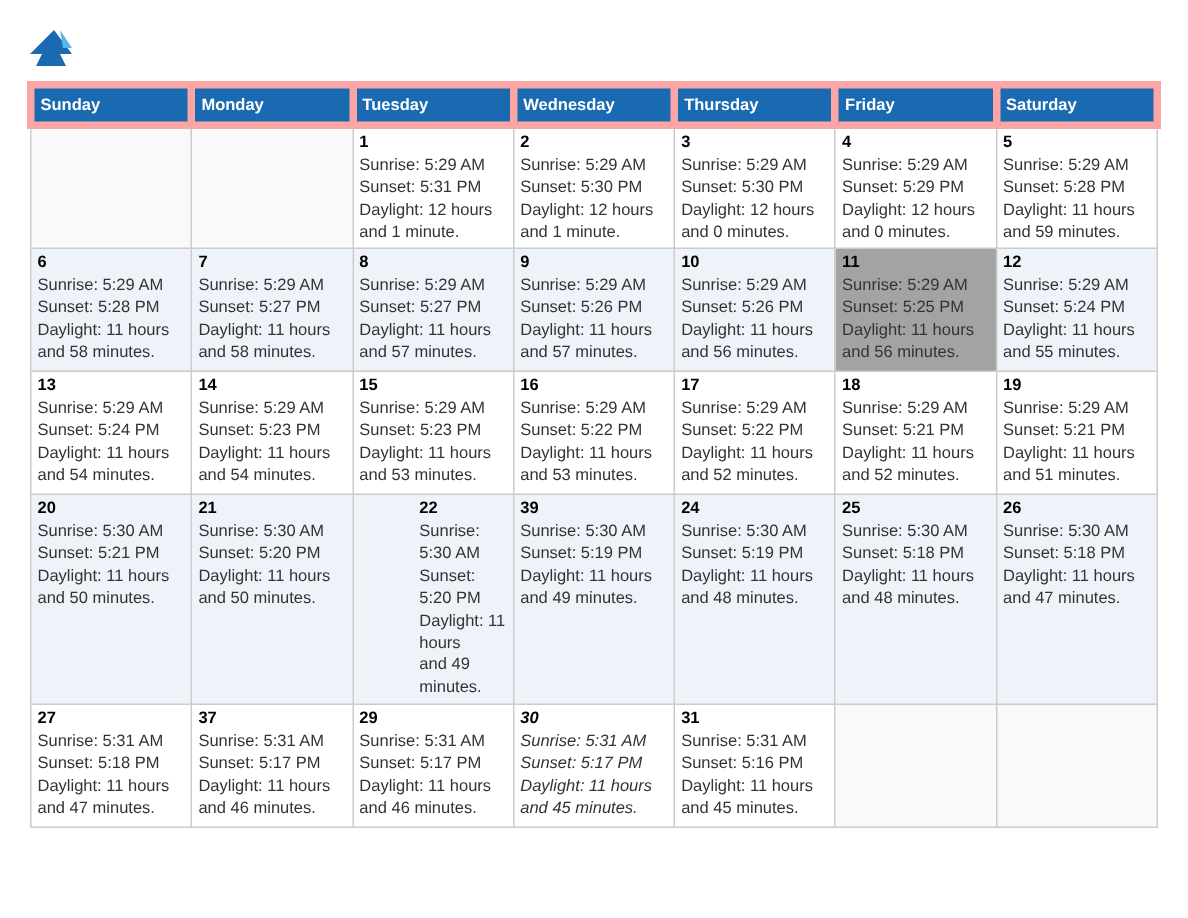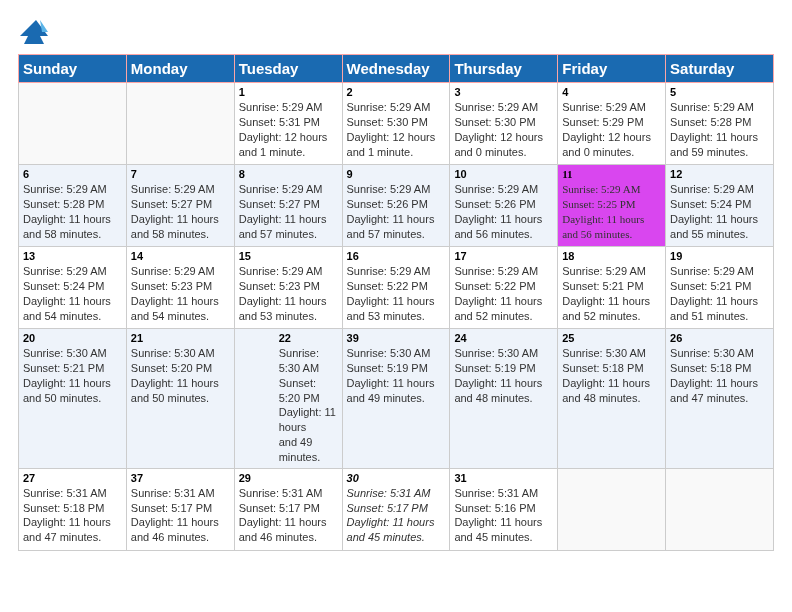--- a/index.html
+++ b/index.html
@@ -55,25 +55,25 @@
       color: #333;
     }
     .calendar {
       width: 100%;
       border-collapse: collapse;
       table-layout: fixed;
     }
     .calendar th {
       background: #1a6ab1;
       color: #fff;
-      font-size: 15px;
+      font-size: 11px;
       font-weight: bold;
       padding: 5px 4px;
       text-align: left;
-      border: 1px solid #fca5a5;
+      border: 5px solid #fca5a5;
     }
     .calendar td {
       border: 1px solid #ccc;
       vertical-align: top;
       padding: 3px 4px;
       font-size: 9px;
       color: #222;
       background: #fff;
       height: 82px;
     }
@@ -171,21 +171,21 @@
             <div class="cell-text">Sunrise: 5:29 AM<br>Sunset: 5:27 PM<br>Daylight: 11 hours<br>and 57 minutes.</div>
           </td>
           <td style="background: rgb(238, 243, 250);">
             <span class="day-num">9</span>
             <div class="cell-text">Sunrise: 5:29 AM<br>Sunset: 5:26 PM<br>Daylight: 11 hours<br>and 57 minutes.</div>
           </td>
           <td style="background: rgb(238, 243, 250);">
             <span class="day-num">10</span>
             <div class="cell-text">Sunrise: 5:29 AM<br>Sunset: 5:26 PM<br>Daylight: 11 hours<br>and 56 minutes.</div>
           </td>
-          <td style="background: #d946ef; font-family: Liberation Serif, serif;">
+          <td style="background: #a3a3a3;">
             <span class="day-num">11</span>
             <div class="cell-text">Sunrise: 5:29 AM<br>Sunset: 5:25 PM<br>Daylight: 11 hours<br>and 56 minutes.</div>
           </td>
           <td style="background: rgb(238, 243, 250);">
             <span class="day-num">12</span>
             <div class="cell-text">Sunrise: 5:29 AM<br>Sunset: 5:24 PM<br>Daylight: 11 hours<br>and 55 minutes.</div>
           </td>
         </tr>
         <tr>
           <td style="background: rgb(255, 255, 255);">

